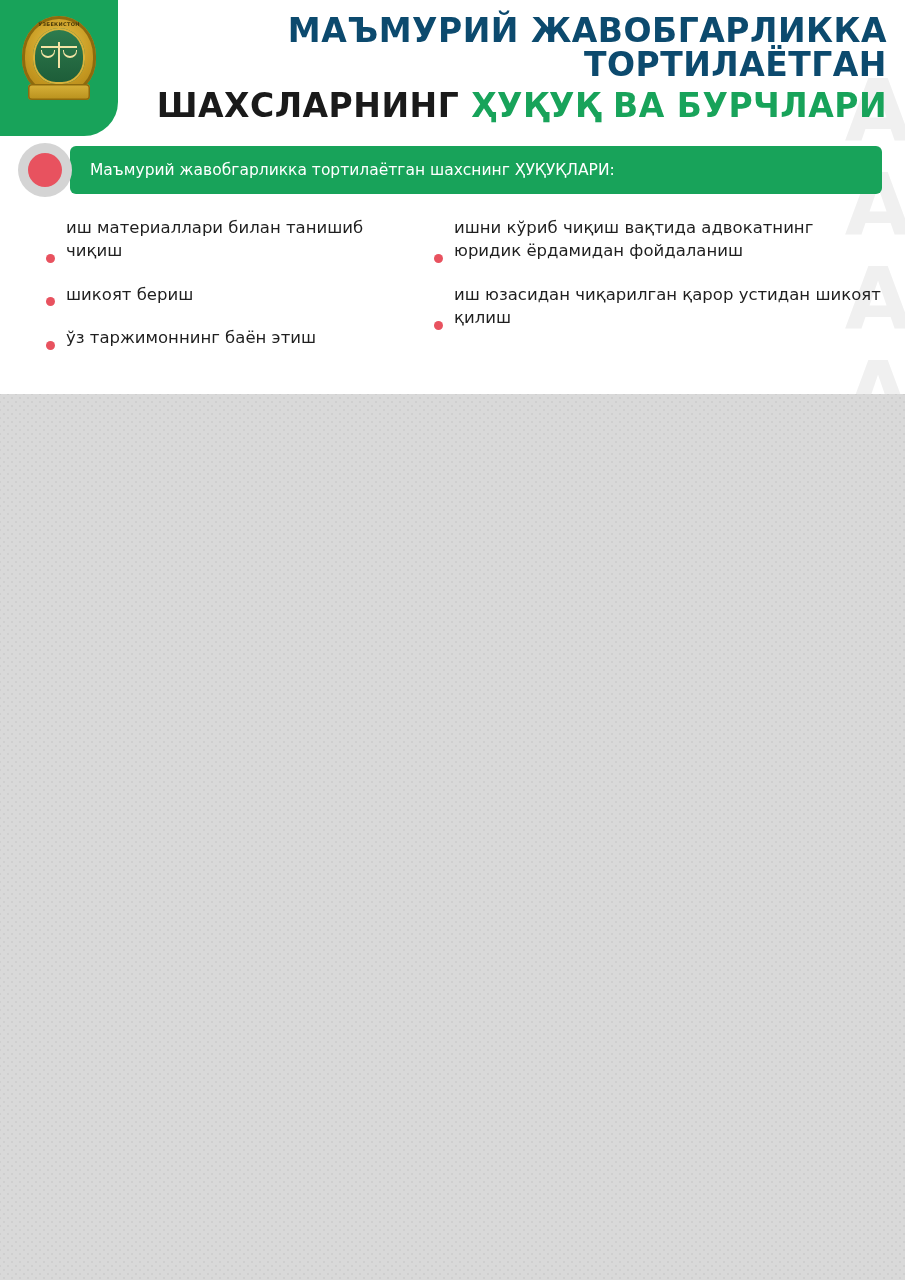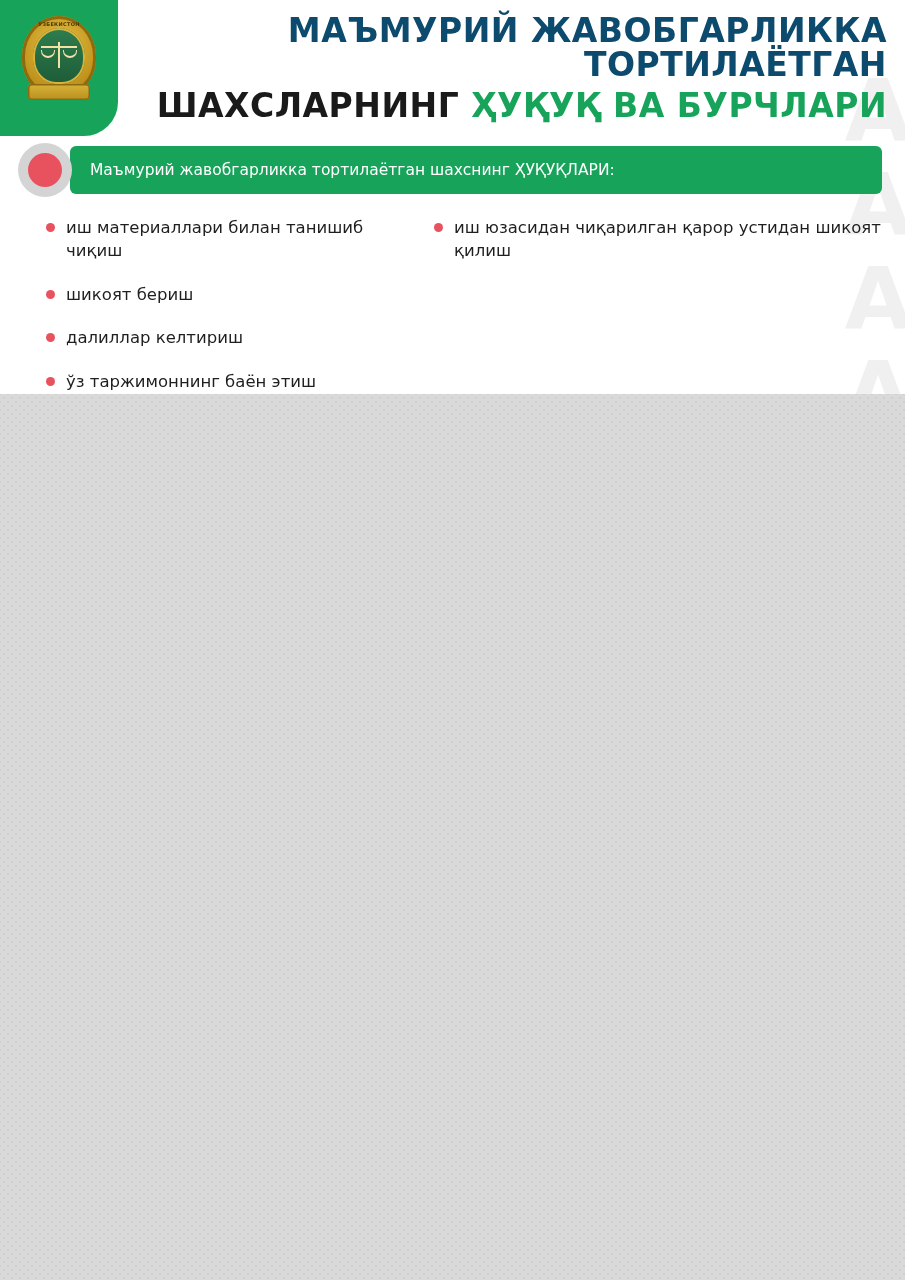--- a/index.html
+++ b/index.html
@@ -210,21 +210,21 @@
     display: flex;
     gap: 38px;
     z-index: 2;
   }
   .col {
     flex: 1 1 0;
   }
   .col.left { max-width: 350px; }
   .bullet-item {
     display: flex;
-    align-items: flex-start;
+    align-items: flex-end;
     margin-bottom: 20px;
   }
   .bullet-item .bullet {
     flex: none;
     width: 9px;
     height: 9px;
     border-radius: 50%;
     background: #e8525f;
     margin-top: 7px;
     margin-right: 11px;
@@ -294,29 +294,29 @@
     <div class="bullet-item">
       <span class="bullet"></span>
       <span class="txt">иш материаллари билан танишиб чиқиш</span>
     </div>
     <div class="bullet-item">
       <span class="bullet"></span>
       <span class="txt">шикоят бериш</span>
     </div>
     <div class="bullet-item">
       <span class="bullet"></span>
-      <span class="txt">далиллар келтириш</span>
-    </div>
-    <div class="bullet-item">
-      <span class="bullet"></span>
       <span class="txt">ўз таржимоннинг баён этиш</span>
     </div>
   </div>
 
   <div class="col right">
     <div class="bullet-item">
       <span class="bullet"></span>
+      <span class="txt">ишни кўриб чиқиш вақтида адвокатнинг юридик ёрдамидан фойдаланиш</span>
+    </div>
+    <div class="bullet-item">
+      <span class="bullet"></span>
       <span class="txt">иш юзасидан чиқарилган қарор устидан шикоят қилиш</span>
     </div>
   </div>
 </div>
 
 <div class="grey-overlay"></div>
 
 </body></html>

